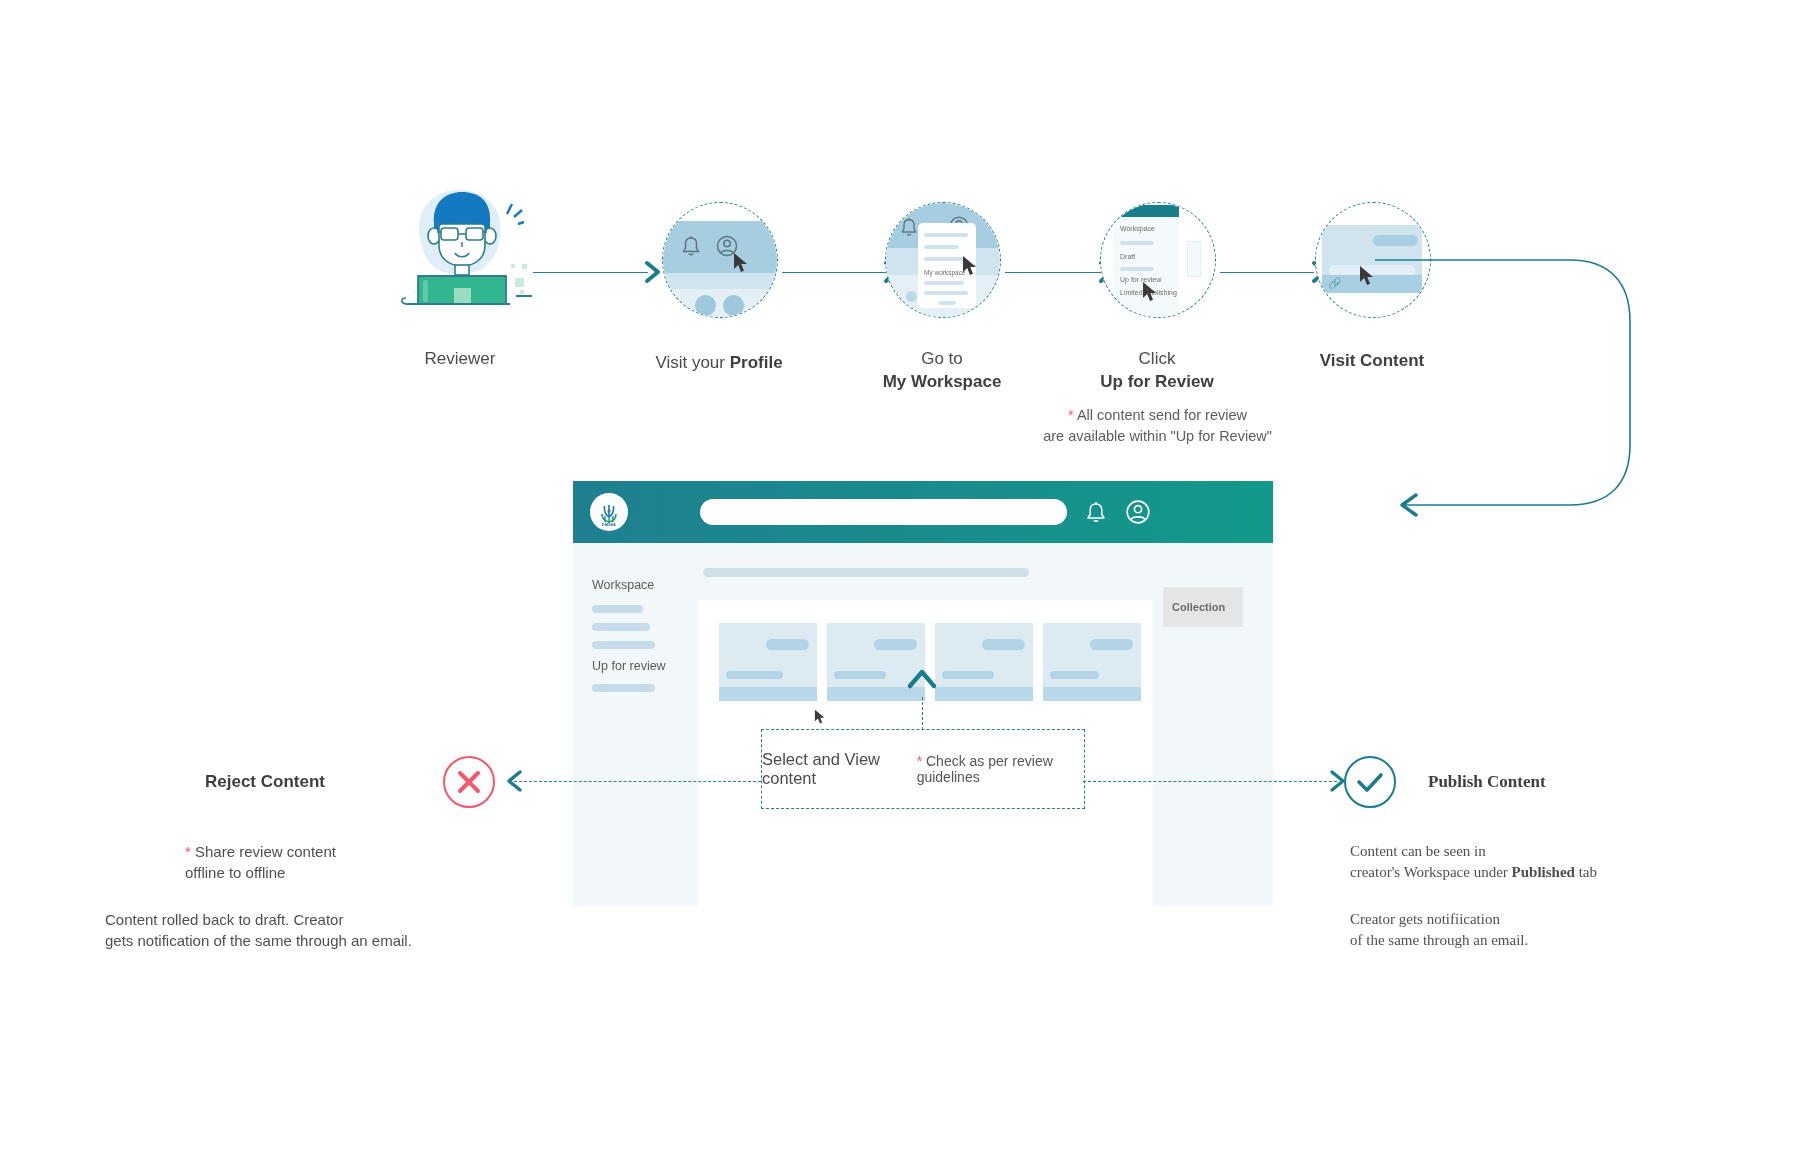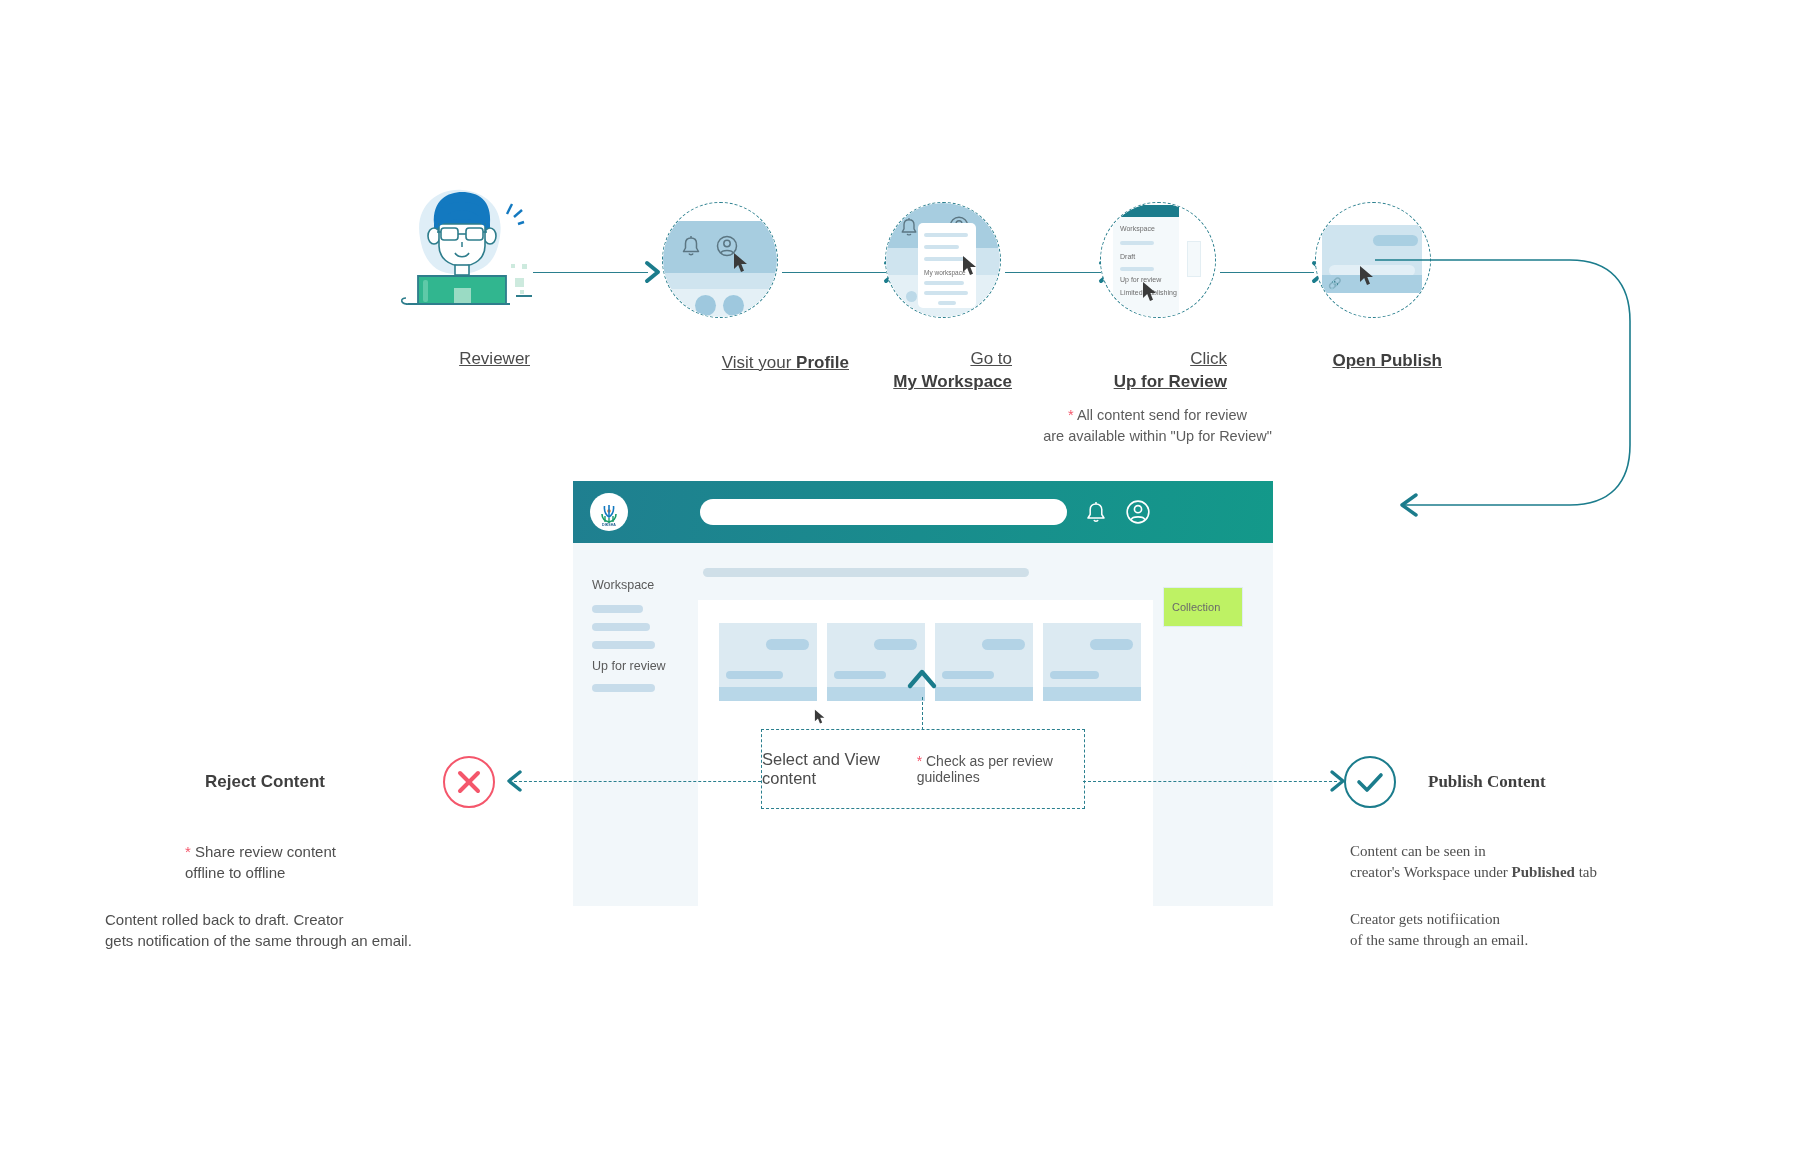--- a/index.html
+++ b/index.html
@@ -7,21 +7,21 @@
     width:1820px;height:1170px;
     background:#ffffff;
     font-family:"Liberation Sans", sans-serif;
     color:#4a4a4a;
     overflow:hidden;
     position:relative;
   }
   .stage{position:absolute;inset:0;}
 
   
-  .lbl{position:absolute;text-align:right;font-size:17px;color:#4b4b4b;line-height:1.35;white-space:nowrap;text-decoration:underline;}
+  .lbl{position:absolute;text-align:center;font-size:17px;color:#4b4b4b;line-height:1.35;white-space:nowrap;}
   .lbl b{font-weight:700;color:#3f3f3f;}
   .note{position:absolute;font-size:14.5px;color:#5c5c5c;line-height:1.45;text-align:center;white-space:nowrap;}
   .ast{color:#f4566b;}
 
   
   .circ{
     position:absolute;width:114px;height:114px;border-radius:50%;
     border:1.6px dashed #2a7f8e;
     overflow:hidden;background:#fff;
   }
@@ -86,23 +86,24 @@
   .app-ic{position:absolute;top:18px;width:26px;height:26px;}
   .app-side-txt{position:absolute;font-size:12.5px;color:#5a5a5a;white-space:nowrap;}
   .app-side-bar{position:absolute;height:8px;border-radius:4px;background:#c7dcea;}
   .app-panel{position:absolute;left:125px;top:119px;width:455px;height:380px;background:#fff;}
   .card{position:absolute;top:142px;width:98px;height:78px;background:#dceaf2;}
   .card .tag{position:absolute;right:8px;top:16px;width:43px;height:11px;border-radius:6px;background:#b3d3e6;}
   .card .ln{position:absolute;left:7px;top:48px;height:8px;border-radius:4px;background:#b3d3e6;}
   .card .ft{position:absolute;left:0;bottom:0;width:100%;height:14px;background:#b8d7e8;}
   .collect{
     position:absolute;left:1163px;top:587px;width:80px;height:40px;
-    background:#bef264;border:1px solid #e0ecf2;
+    background:#e5e5e5;border:1px solid #e0ecf2;
     font-size:11px;color:#6a6a6a;display:flex;align-items:center;padding-left:8px;
     box-sizing:border-box;
+    font-weight:bold;
   }
 
   
   .callout{
     position:absolute;left:761px;top:729px;width:322px;height:78px;
     border:1.6px dashed #2a7f8e;background:#fff;
     display:flex;flex-direction:row;align-items:center;justify-content:center;gap:9px;
   }
   .callout .t1{font-size:16.5px;color:#4b4b4b;}
   .callout .t2{font-size:14px;color:#555;}
@@ -311,21 +312,21 @@
         <div class="oc-link">🔗</div>
       </div>
       <div class="cursor" style="left:43px;top:62px;">
         <svg width="16" height="22" viewBox="0 0 16 22">
             <path d="M1 1 L1 17 L5.2 13 L8 20 L11 18.7 L8.3 12 L14 12 Z" fill="#3a3a3a"></path>
           </svg>
       </div>
     </div>
   </div>
   <div class="lbl" style="left:1302px;top:350px;width:140px;">
-    <b>Open Publish</b>
+    <b>Visit Content</b>
   </div>
 
   <div style="position:absolute;left:1370px;top:255px;width:290px;height:270px;">
     <svg width="290" height="270" viewBox="0 0 290 270" style="overflow:visible;">
       <path d="M5 5 L200 5 C240 5 260 28 260 66 L260 190 C260 228 240 250 200 250 L35 250" fill="none" stroke="#1b7c8c" stroke-width="1.6"></path>
       <polyline points="46,240 32,250 46,260" fill="none" stroke="#1b7c8c" stroke-width="3.4" stroke-linecap="round" stroke-linejoin="round"></polyline>
     </svg>
   </div>
 
   <div class="app">

